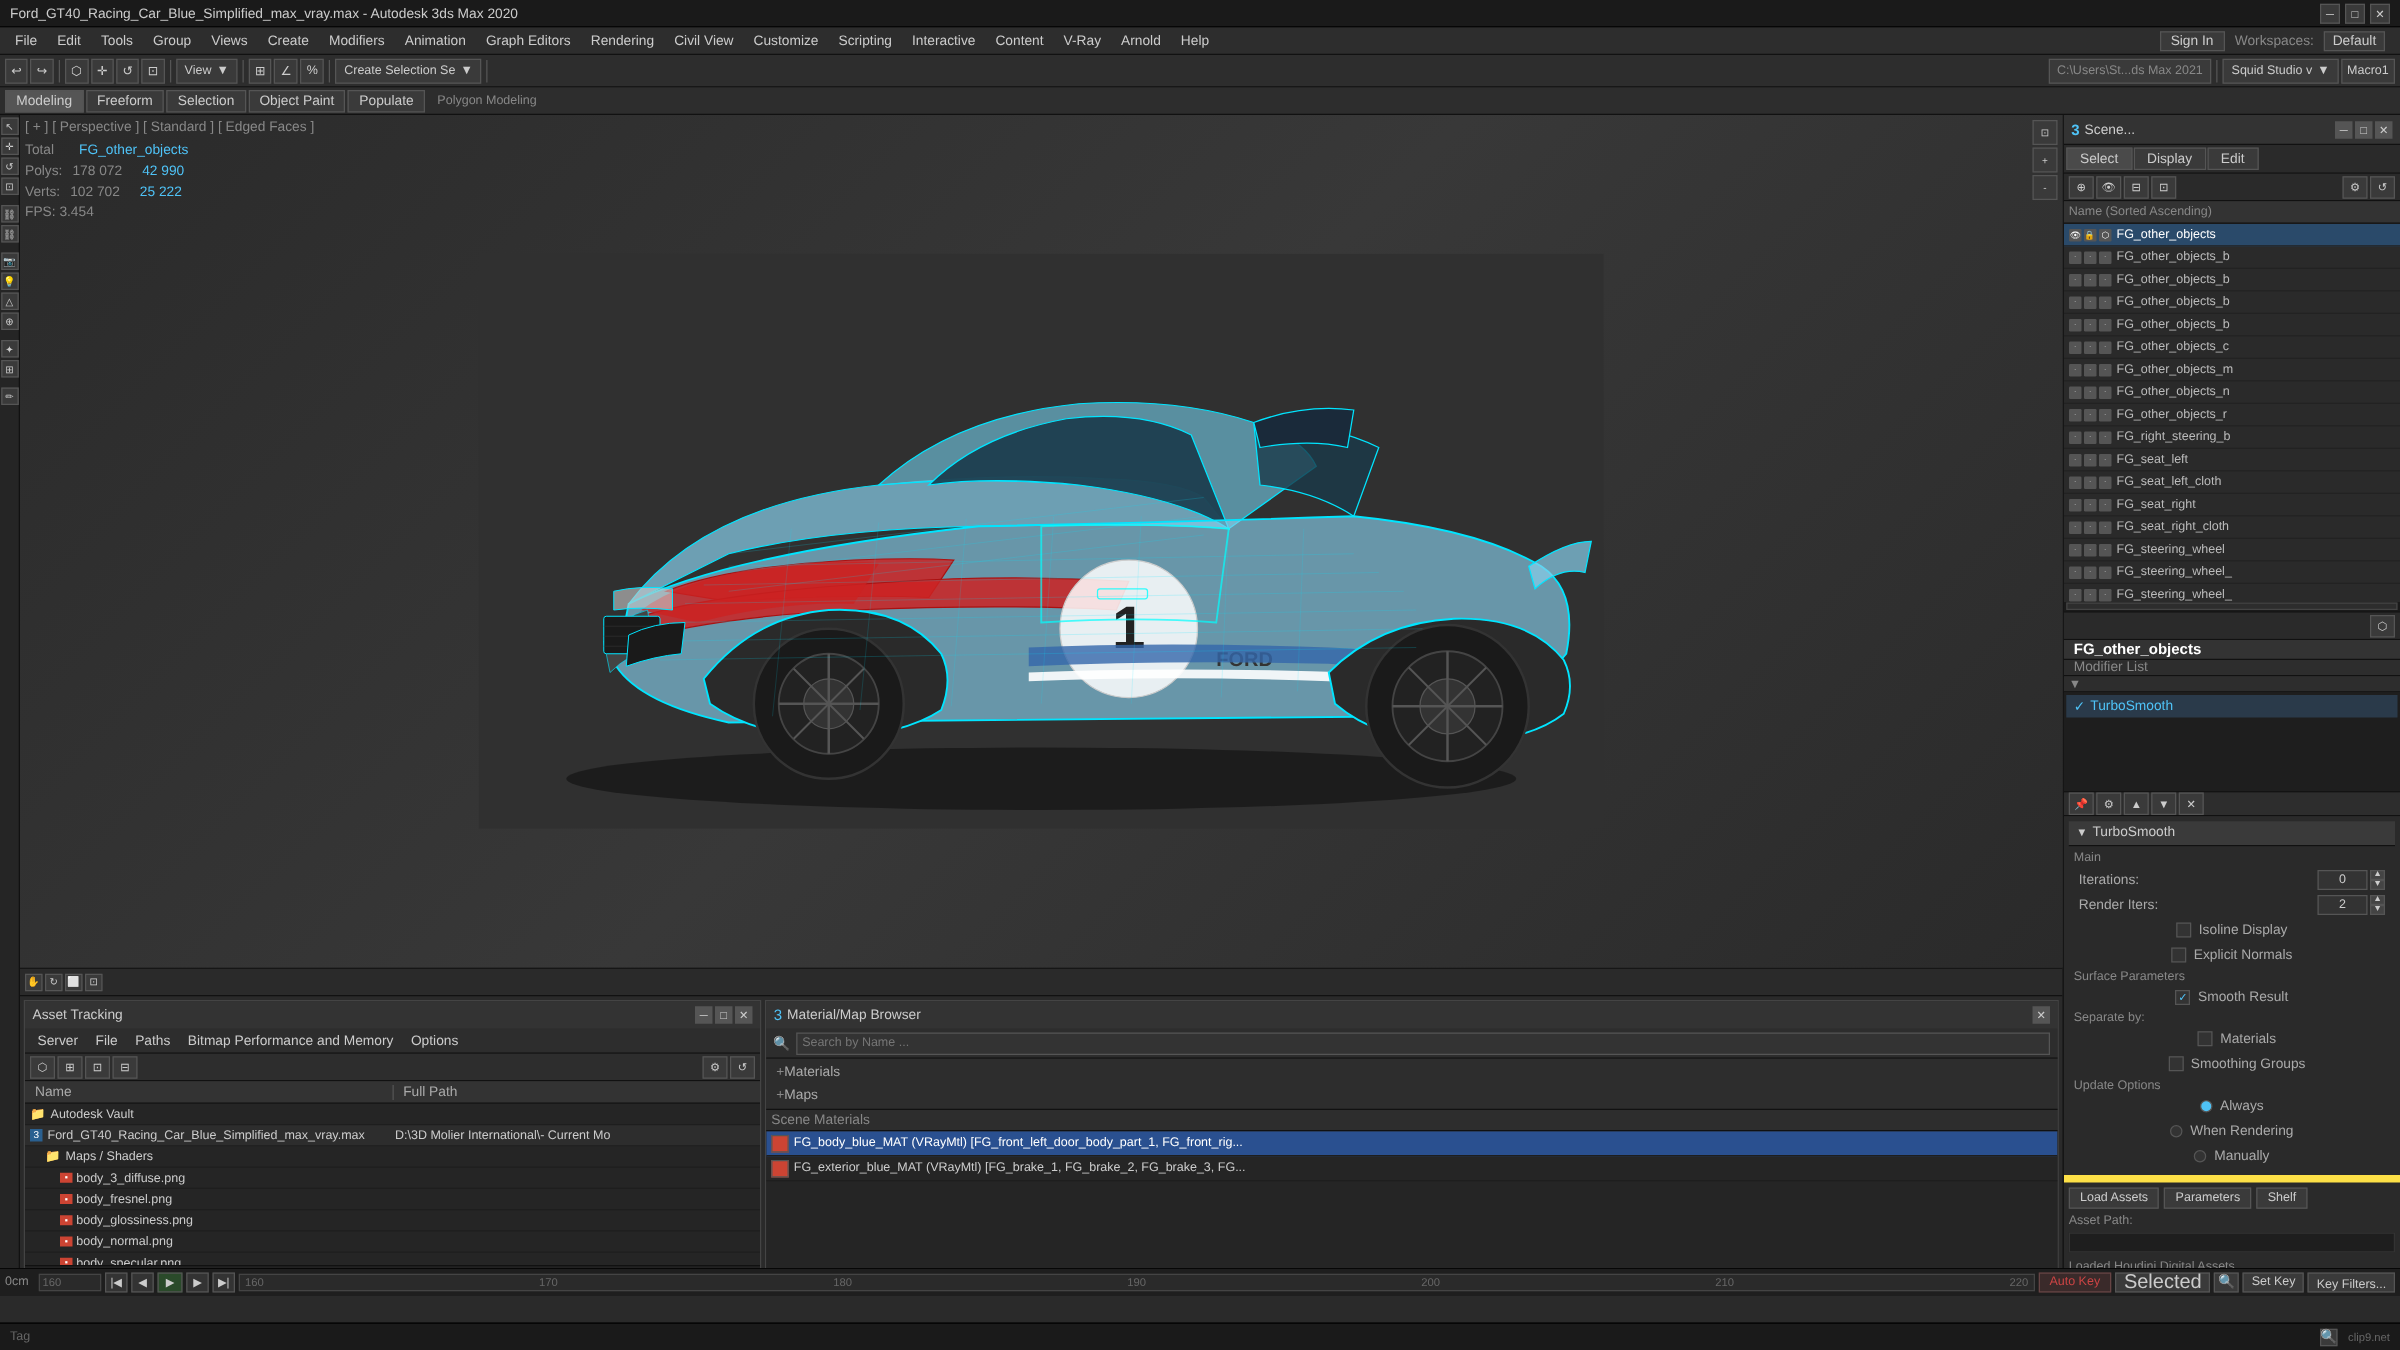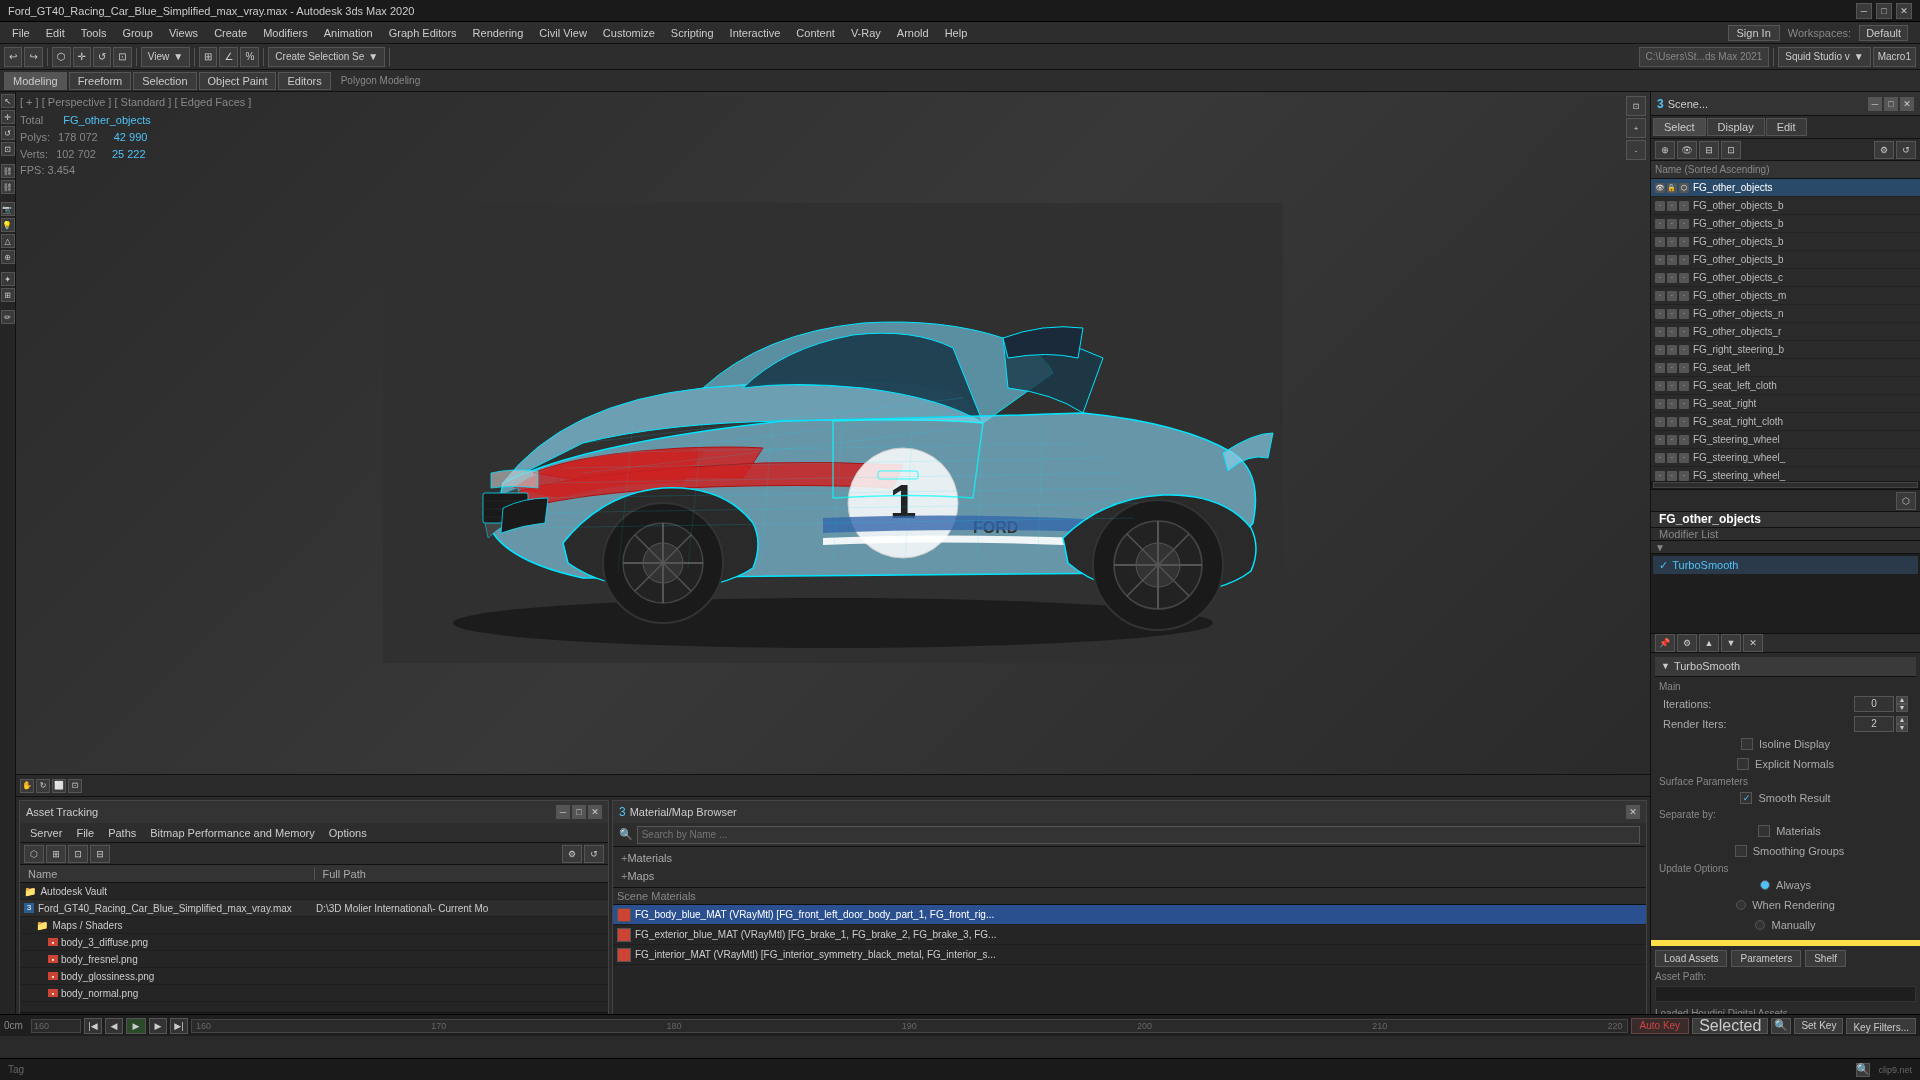--- a/index.html
+++ b/index.html
@@ -693,21 +693,21 @@
     <span>▼</span>
   </div>
   <div class="tb-btn">Macro1</div>
 </div>
 
 <div id="subtoolbar">
   <button class="stb-btn active">Modeling</button>
   <button class="stb-btn">Freeform</button>
   <button class="stb-btn">Selection</button>
   <button class="stb-btn">Object Paint</button>
-  <button class="stb-btn">Editors</button>
+  <button class="stb-btn">Populate</button>
   <span style="font-size:10px;color:#888;margin-left:8px;">Polygon Modeling</span>
 </div>
 
 <div id="main-layout" style="display:flex;height:calc(1080px - 22px - 22px - 26px - 22px);flex-direction:column;">
 
   <div style="display:flex;flex:1;min-height:0;">
 
     <div id="left-toolbar">
       <div class="lt-btn">↖</div>
       <div class="lt-btn">✛</div>
@@ -931,20 +931,26 @@
                 <div class="img-icon">▪</div>
                 <span style="font-size:10px;color:#ccc;">body_glossiness.png</span>
               </div>
             </div>
             <div class="asset-row">
               <div style="display:flex;align-items:center;flex:1;padding-left:28px;">
                 <div class="img-icon">▪</div>
                 <span style="font-size:10px;color:#ccc;">body_normal.png</span>
               </div>
             </div>
+            <div class="asset-row">
+              <div style="display:flex;align-items:center;flex:1;padding-left:28px;">
+                <div class="img-icon">▪</div>
+                <span style="font-size:10px;color:#ccc;">body_specular.png</span>
+              </div>
+            </div>
 
           </div>
 
           <div style="height:20px;background:#222;border-top:1px solid #111;display:flex;align-items:center;padding:0 4px;">
             <div style="width:100%;height:12px;background:#1a1a1a;border:1px solid #333;"></div>
           </div>
         </div>
 
         <div id="material-panel" style="flex:1;background:#2a2a2a;border:1px solid #444;display:flex;flex-direction:column;margin:3px 3px 3px 0;">
           <div id="mat-header" style="height:22px;background:#333;display:flex;align-items:center;justify-content:space-between;padding:0 6px;">
@@ -968,24 +974,20 @@
             <span style="font-size:11px;color:#888;">Scene Materials</span>
           </div>
           <div id="mat-list" style="flex:1;overflow-y:auto;background:#252525;">
             <div class="mat-item selected">
               <div style="width:14px;height:14px;background:#c43;margin-right:4px;border:1px solid #555;flex-shrink:0;"></div>
               <span style="font-size:10px;color:#fff;white-space:nowrap;overflow:hidden;text-overflow:ellipsis;">FG_body_blue_MAT (VRayMtl) [FG_front_left_door_body_part_1, FG_front_rig...</span>
             </div>
             <div class="mat-item">
               <div style="width:14px;height:14px;background:#c43;margin-right:4px;border:1px solid #555;flex-shrink:0;"></div>
               <span style="font-size:10px;color:#ccc;white-space:nowrap;overflow:hidden;text-overflow:ellipsis;">FG_exterior_blue_MAT (VRayMtl) [FG_brake_1, FG_brake_2, FG_brake_3, FG...</span>
-            </div>
-            <div class="mat-item">
-              <div style="width:14px;height:14px;background:#c43;margin-right:4px;border:1px solid #555;flex-shrink:0;"></div>
-              <span style="font-size:10px;color:#ccc;white-space:nowrap;overflow:hidden;text-overflow:ellipsis;">FG_interior_MAT (VRayMtl) [FG_interior_symmetry_black_metal, FG_interior_s...</span>
             </div>
           </div>
         </div>
 
       </div>
     </div>
 
     <div id="right-panel" style="width:270px;background:#2a2a2a;border-left:1px solid #111;display:flex;flex-direction:column;overflow:hidden;">
 
       <div id="scene-panel" style="height:420px;border-bottom:1px solid #111;display:flex;flex-direction:column;">

